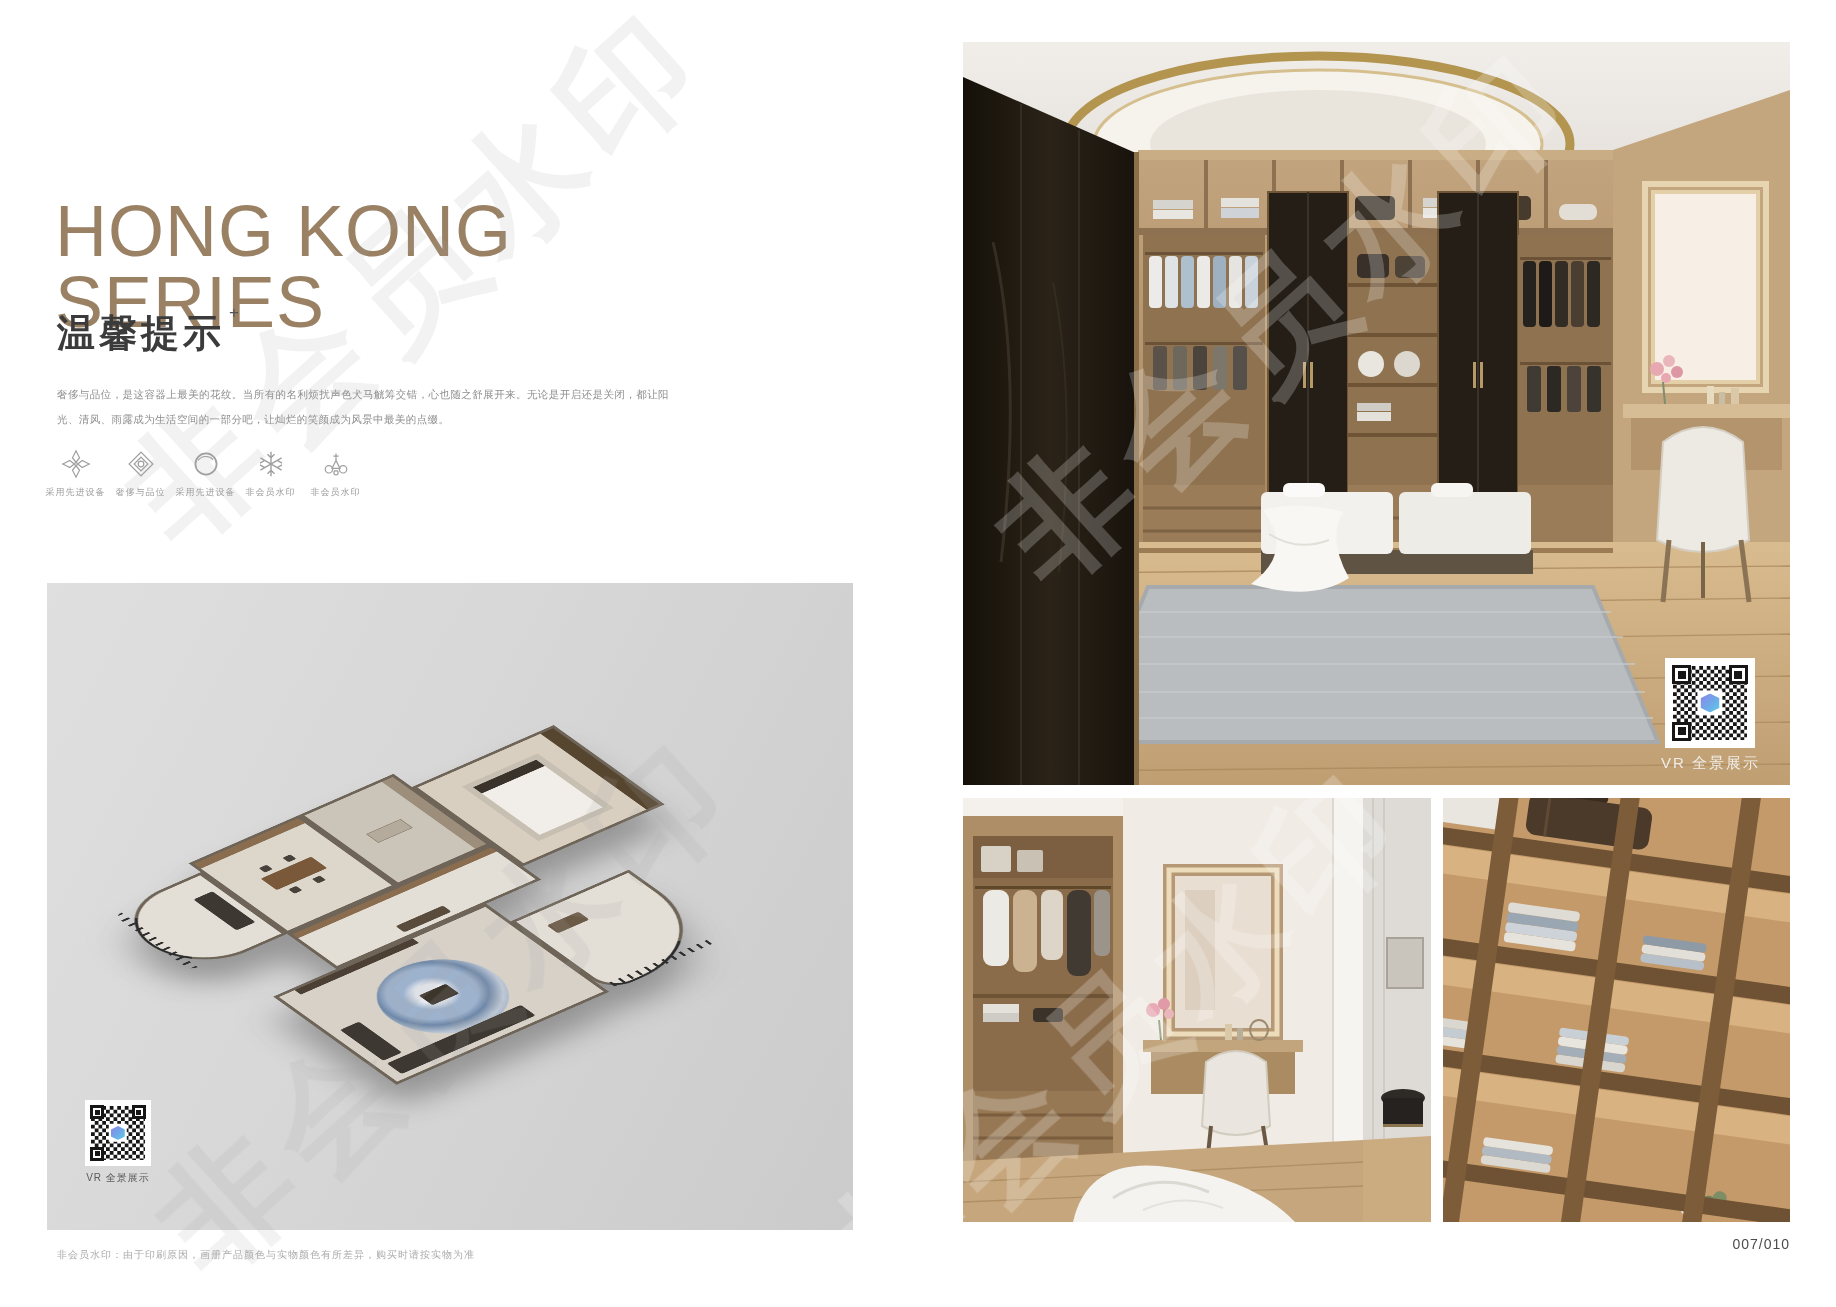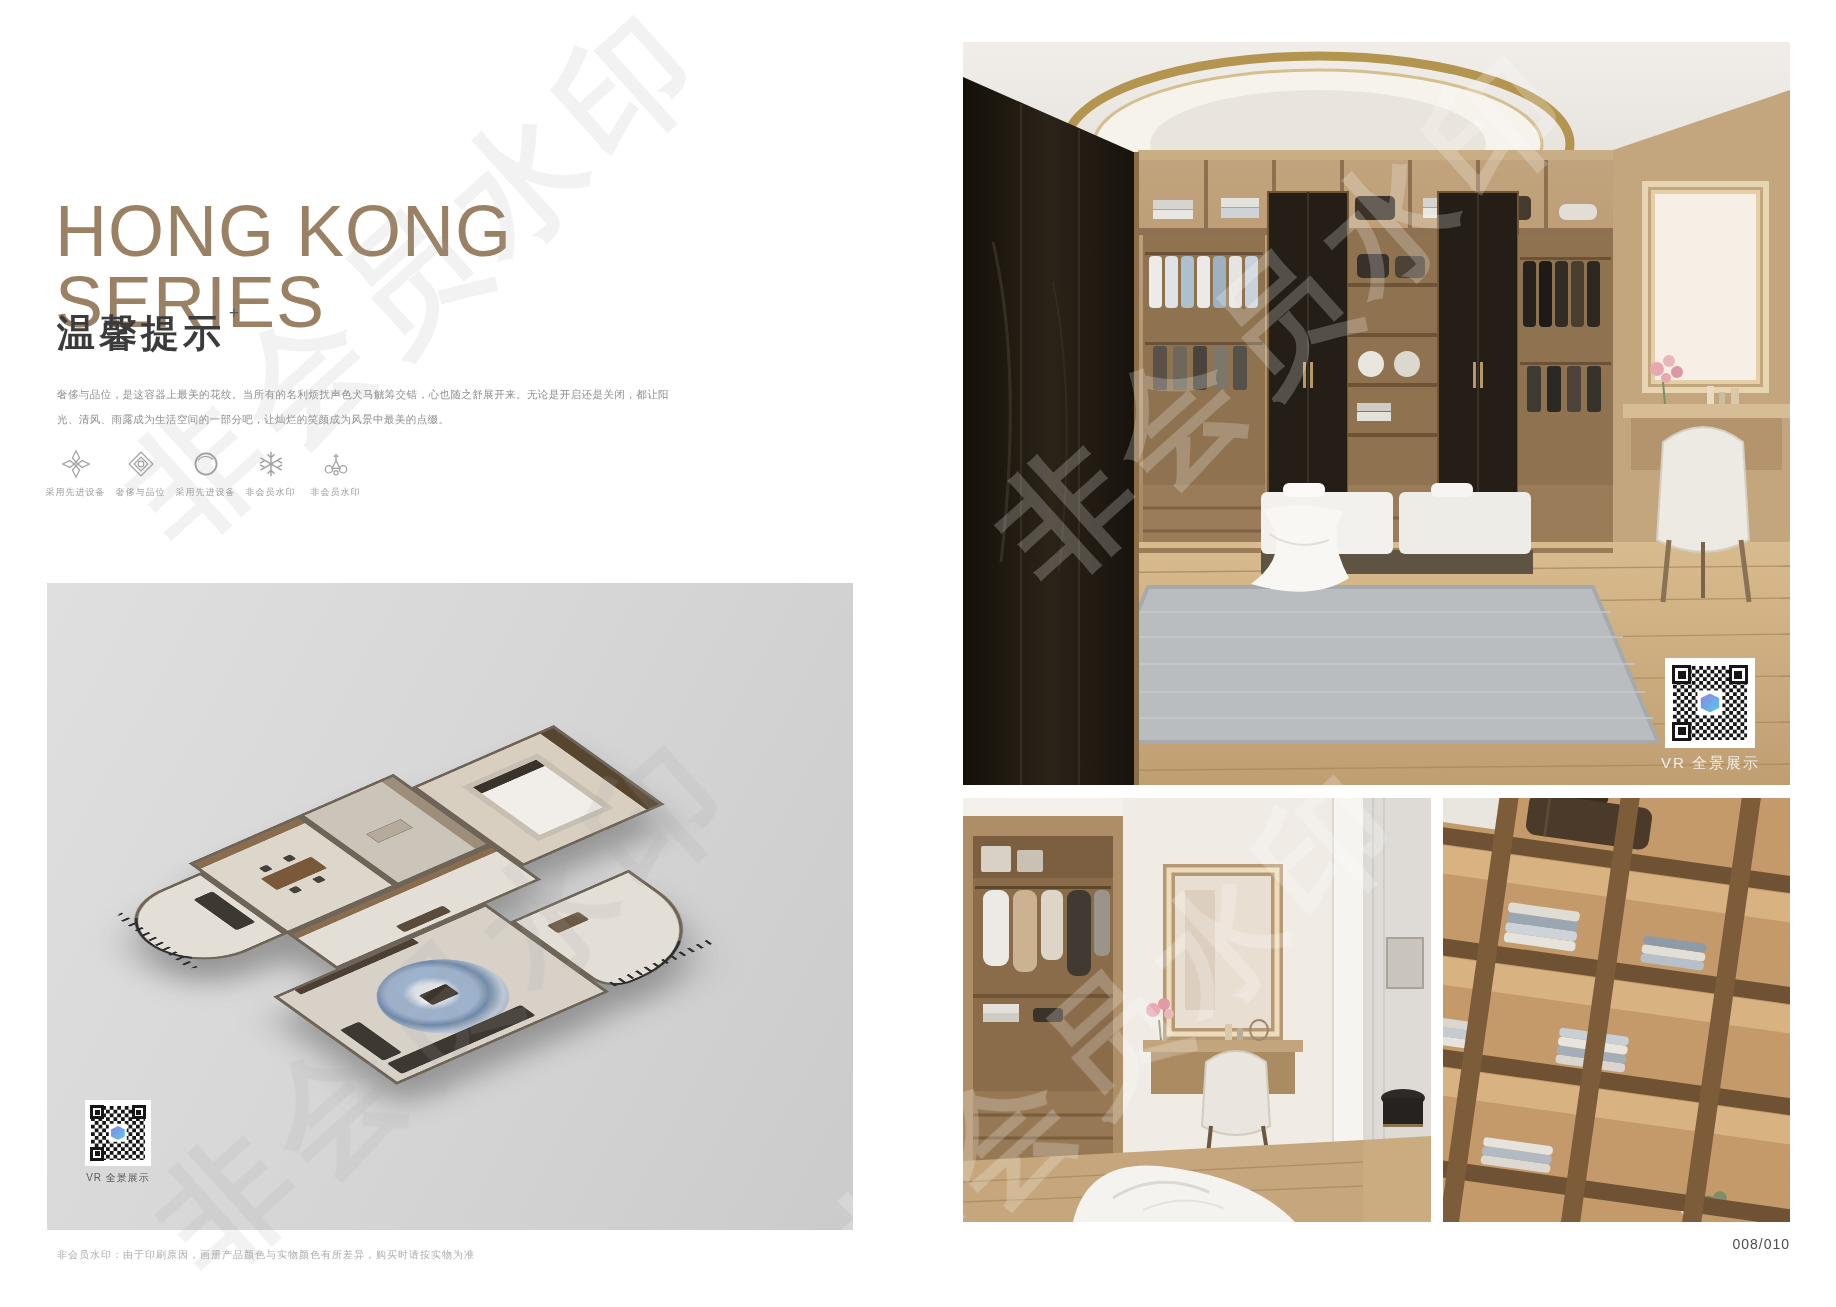--- a/index.html
+++ b/index.html
@@ -540,20 +540,20 @@
         </g>
         <g fill="#7c5c39">
           <rect x="28" y="-40" width="19" height="510"></rect>
             <rect x="148" y="-40" width="19" height="510"></rect>
           <rect x="268" y="-40" width="19" height="510"></rect>
         </g>
       </g>
     </svg>
   </div>
 
-  <div class="page-number">008/010</div>
+  <div class="page-number">007/010</div>
 
   <div class="wm wm-gray wm1">非会员水印</div>
   <div class="wm wm-light wm2">非会员水印</div>
   <div class="wm wm-gray wm3">非会员水印</div>
   <div class="wm wm-light wm4">非会员水印</div>
 
 </div>
 
 </body></html>

